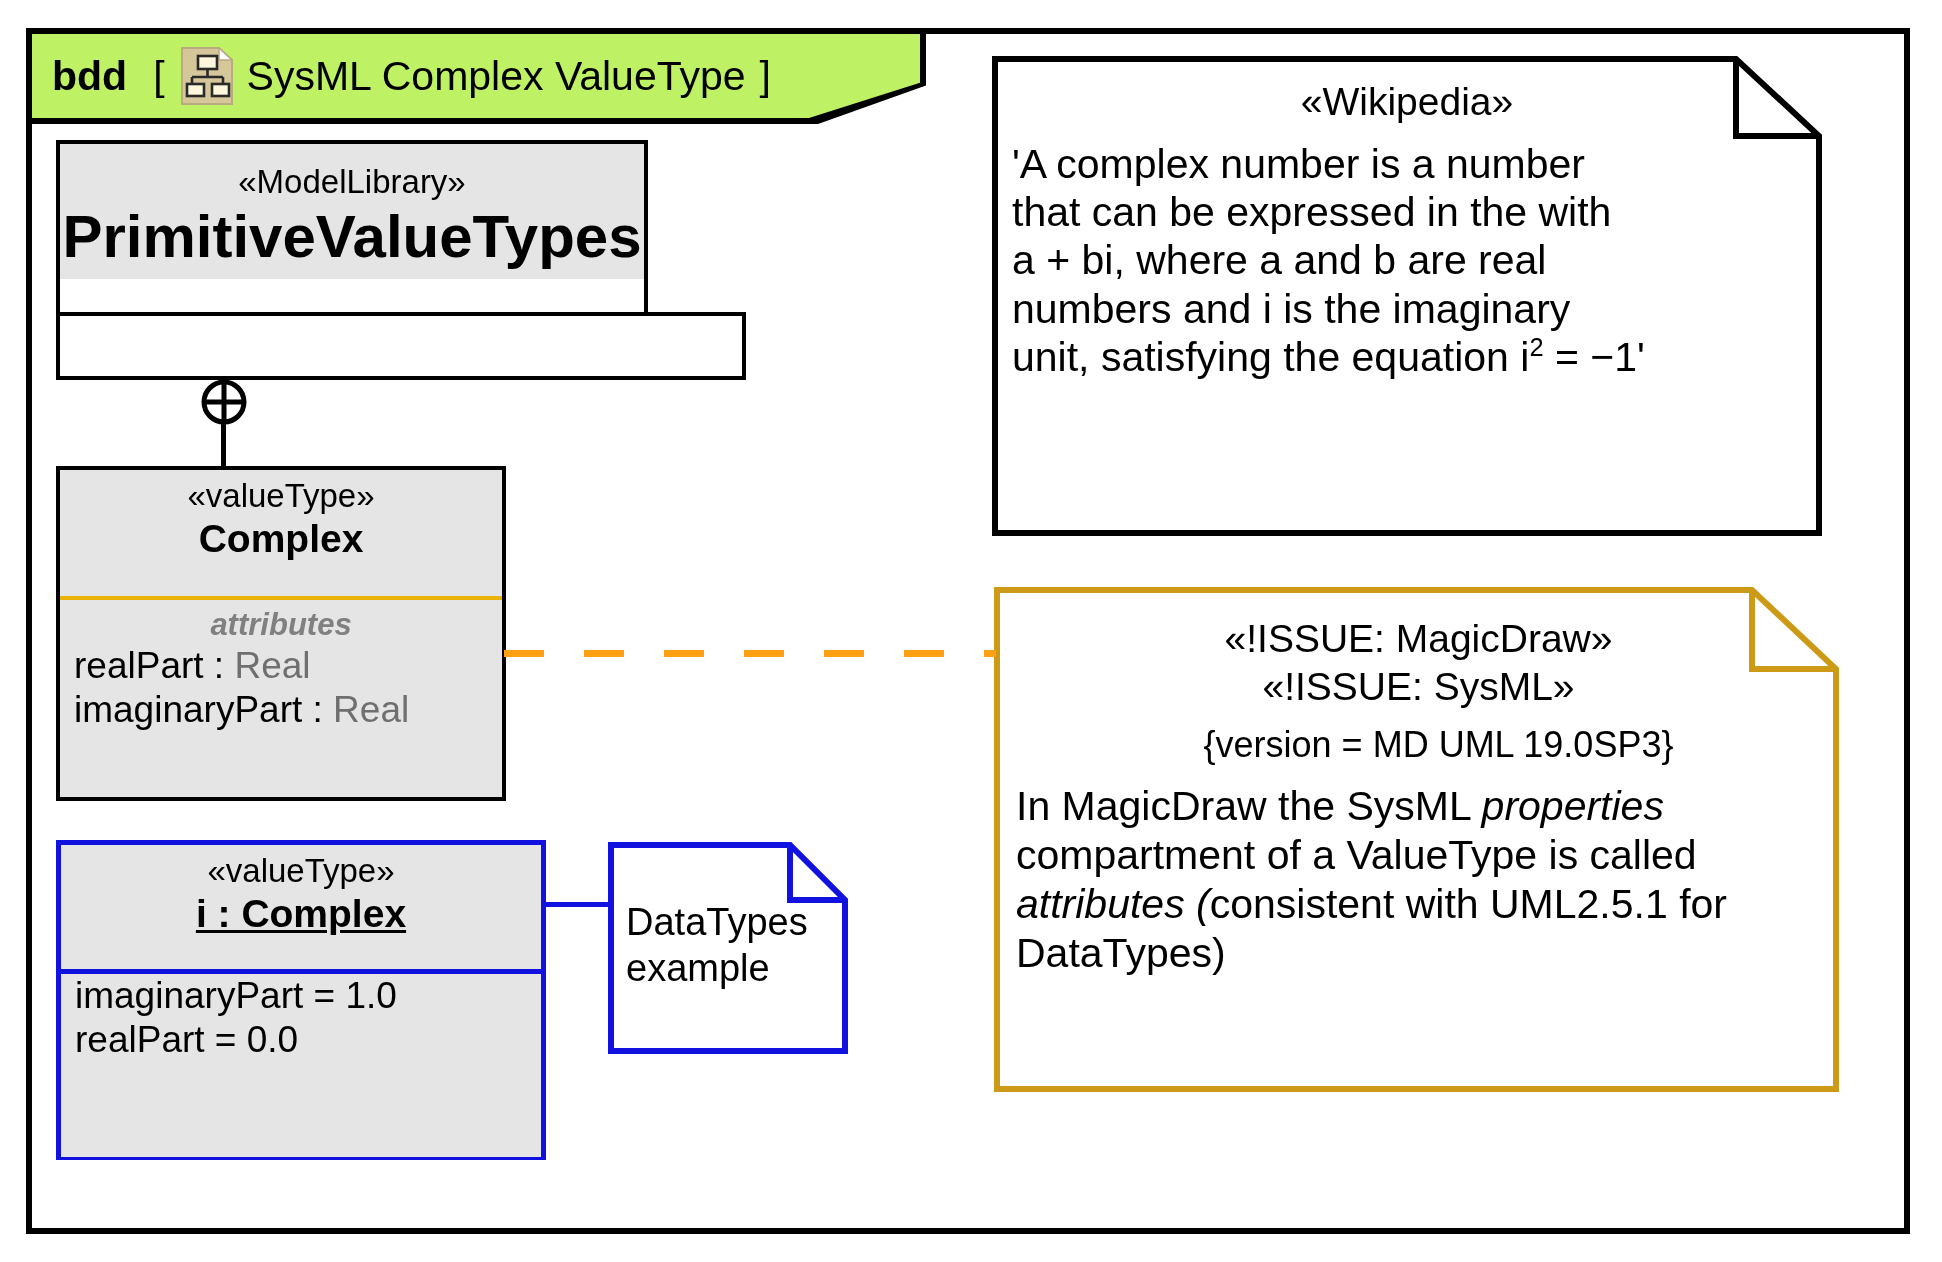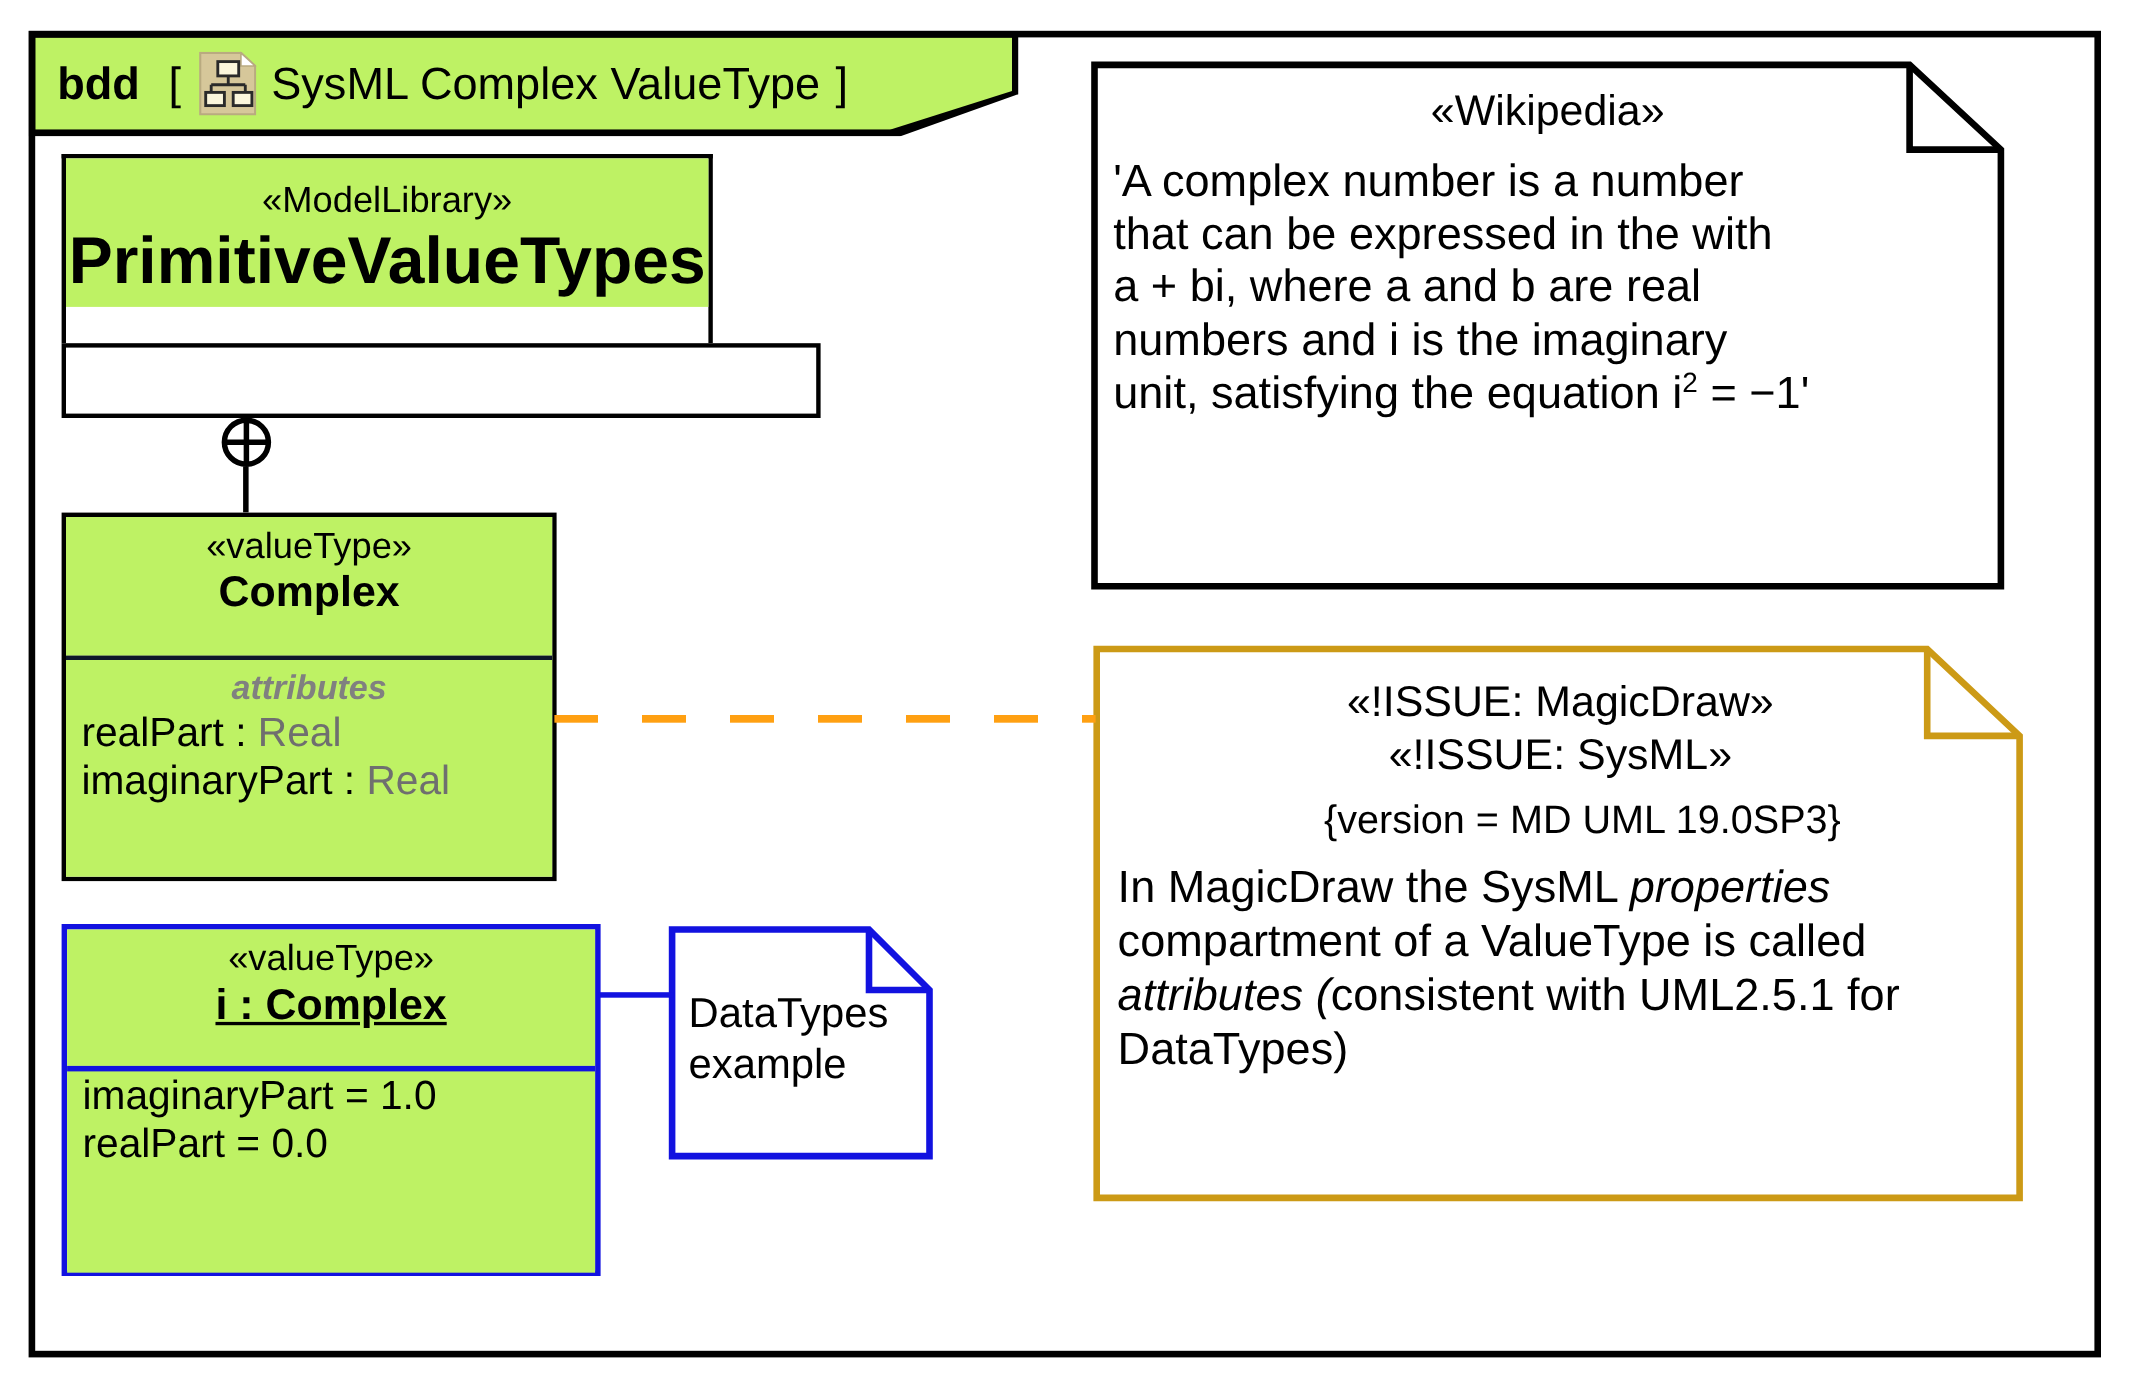--- a/index.html
+++ b/index.html
@@ -80,24 +80,24 @@
 
   
   .classbox {
     position: absolute;
     box-sizing: border-box;
     background: #ffffff;
     border: 4px solid #000000;
   }
   .compartment {
     box-sizing: border-box;
-    background: #bef264;
+    background: #e5e5e5;
   }
   .compartment + .compartment {
-    border-top: 4px solid #0f172a;
+    border-top: 4px solid #eab308;
   }
   .stereotype {
     text-align: center;
     font-size: 33px;
     line-height: 1.18;
     padding-top: 7px;
   }
   .elemname {
     text-align: center;
     font-weight: bold;

